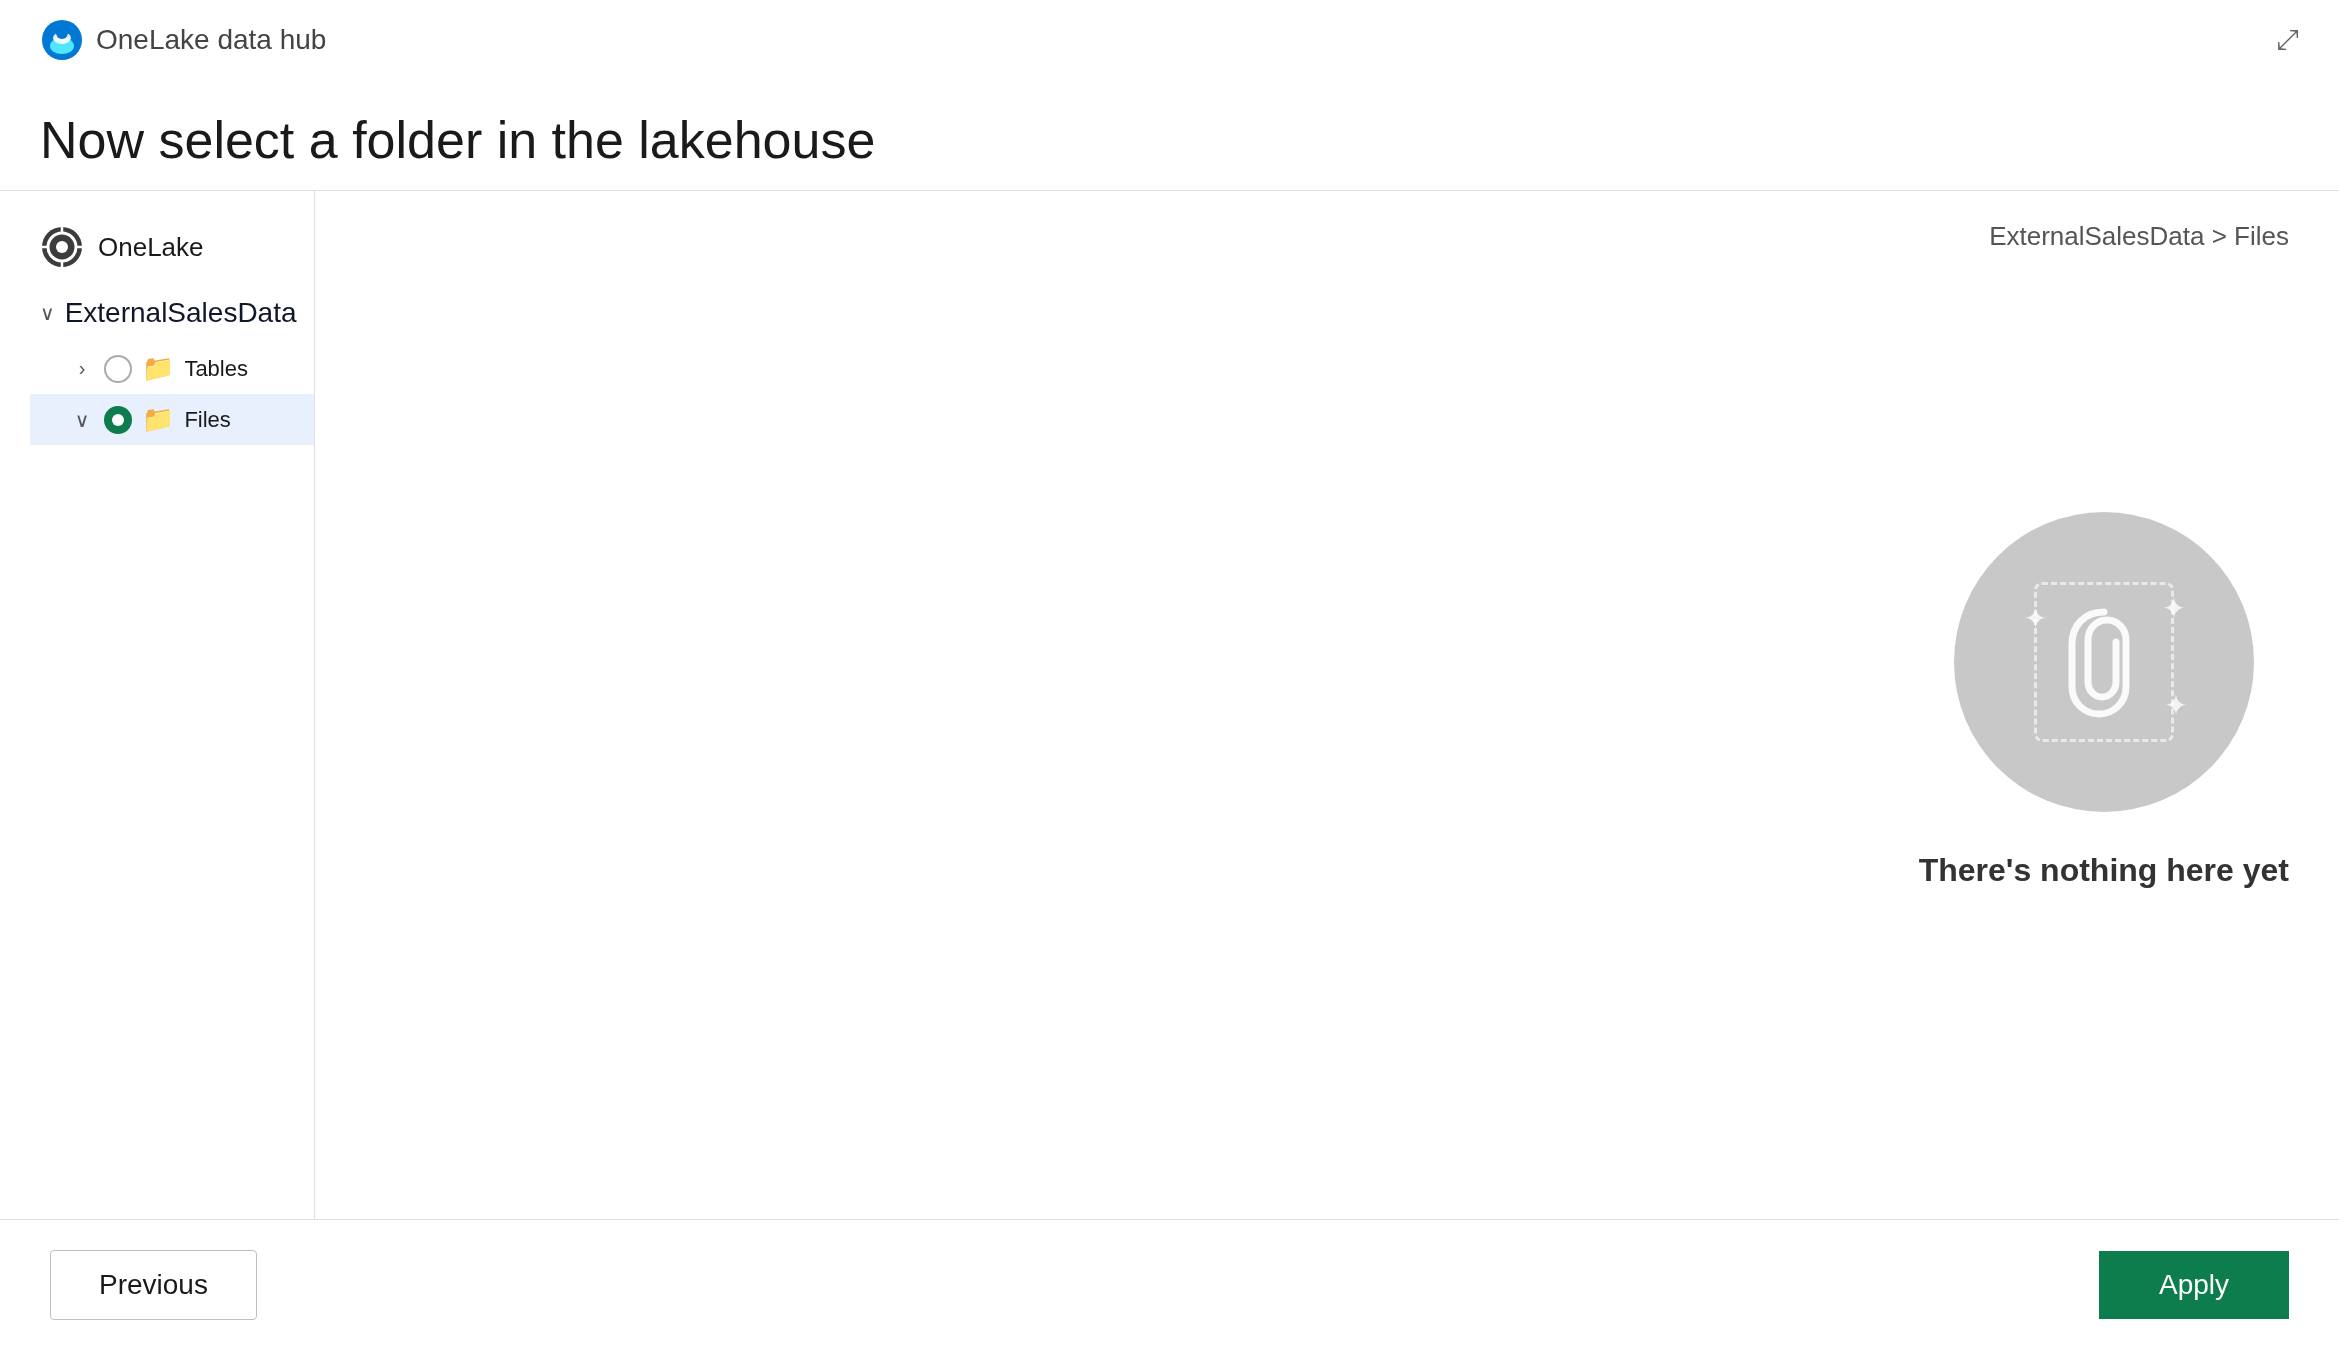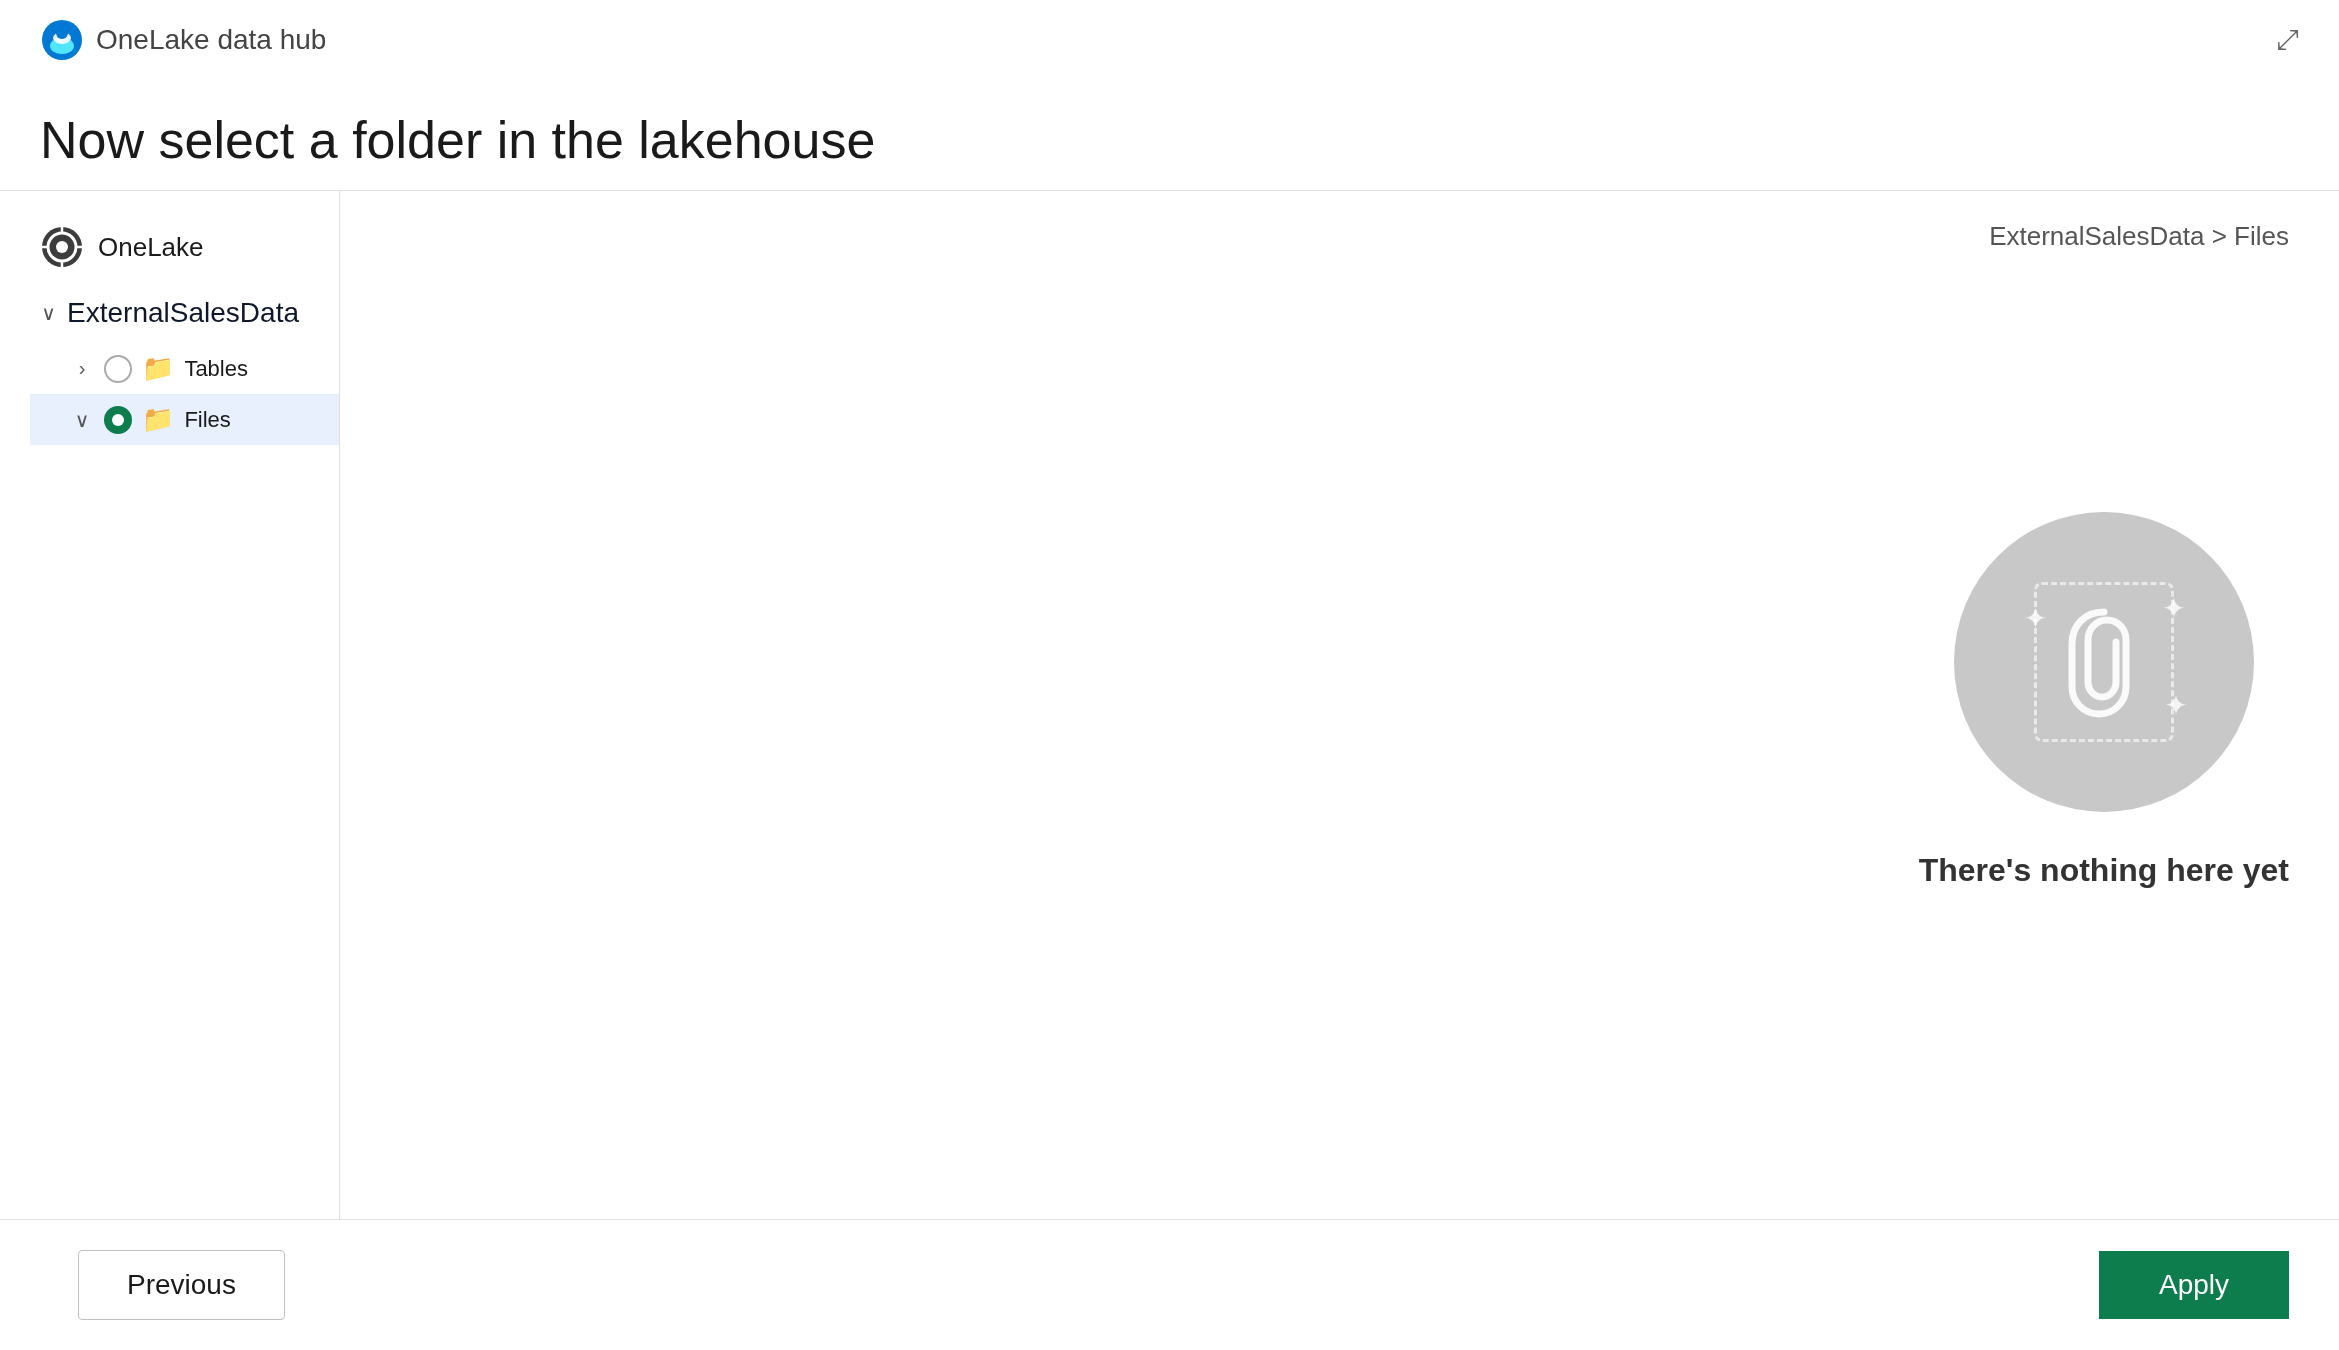--- a/index.html
+++ b/index.html
@@ -72,21 +72,21 @@
 
     
     .main-content {
       display: flex;
       flex: 1;
       overflow: hidden;
     }
 
     
     .sidebar {
-      width: 340px;
+      width: 315px;
       border-right: 1px solid #e0e0e0;
       padding: 20px 0;
       overflow-y: auto;
       flex-shrink: 0;
     }
 
     .onelake-section {
       display: flex;
       align-items: center;
       gap: 14px;
@@ -224,21 +224,20 @@
     }
 
     .btn-previous {
       padding: 18px 48px;
       font-size: 28px;
       border: 1px solid #c0c0c0;
       background: #ffffff;
       border-radius: 4px;
       cursor: pointer;
       color: #1a1a1a;
-      margin-left: 28px;
     }
 
     .footer-right {
       display: flex;
       gap: 20px;
     }
 
     .btn-apply {
       padding: 18px 60px;
       font-size: 28px;

